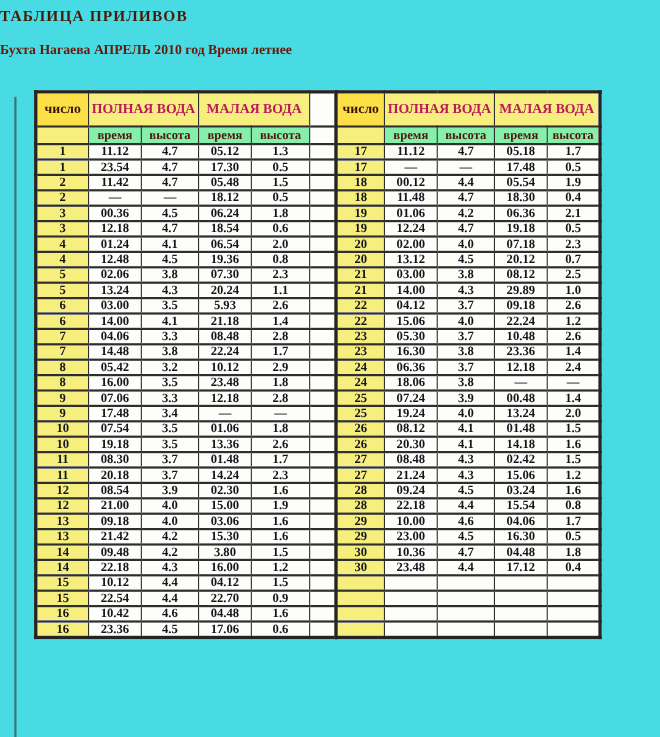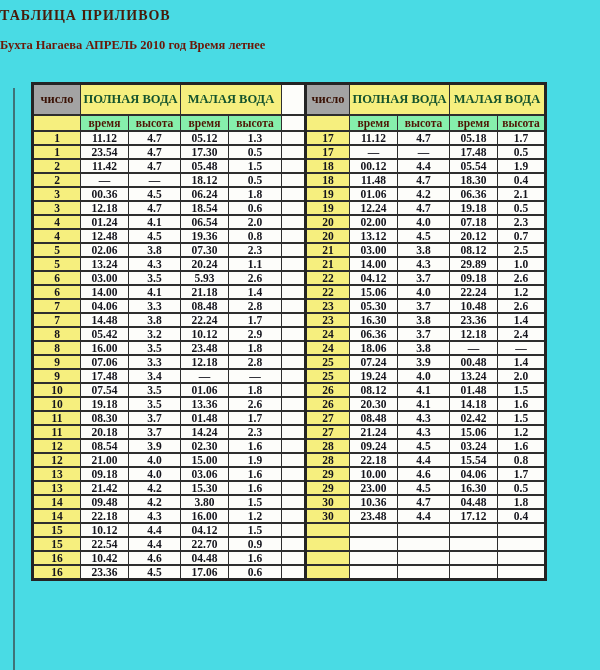--- a/index.html
+++ b/index.html
@@ -31,22 +31,22 @@
   #table-left{left:31px;}
   #table-right{left:304px;}
   .tide th,.tide td{
     border:1.5px solid #2e2e2e;
     border-top-width:2px;border-bottom-width:2px;
     text-align:center;vertical-align:middle;
     padding:0;overflow:hidden;white-space:nowrap;
   }
   .tide thead tr.r1 th{height:29px;}
   .tide thead tr.r2 th{height:14px;font-size:11.5px;color:#4f1605;}
-  .h-group{font-size:12.5px;color:#14532d;background:#f6ef7e;line-height:1.1;}
-  .h-day{font-size:12.5px;color:#3a1205;background:#a3a3a3;vertical-align:top;padding-top:3px;}
+  .h-group{font-size:12.5px;color:#be185d;background:#f6ef7e;line-height:1.1;}
+  .h-day{font-size:12.5px;color:#3a1205;background:#fde047;vertical-align:top;padding-top:3px;}
   .h-sub{background:#86efac;}
   .h-daysub{background:#f6ef7e;}
   .c-day{background:#f6ef7e;font-size:11.5px;}
   .c-val{background:#fdfdfa;font-size:11.5px;}
   .c-narrow{background:#fdfdfa;}
   .tide tbody td{height:12px;line-height:12px;}
 </style>
 </head>
 <body>
 

